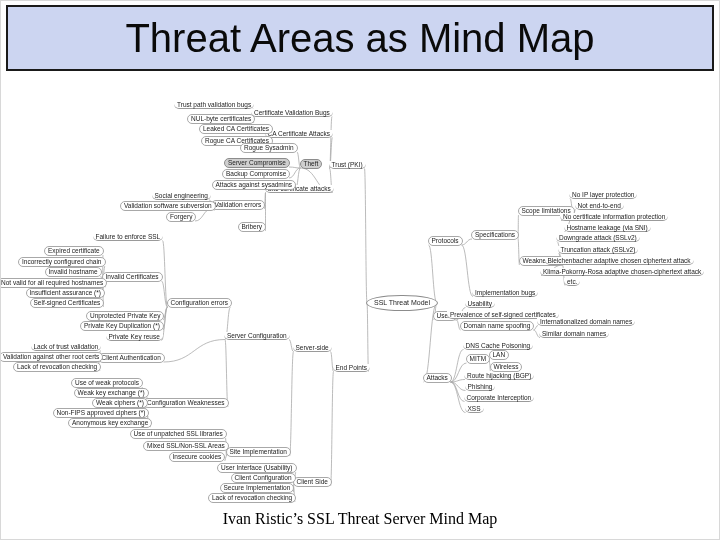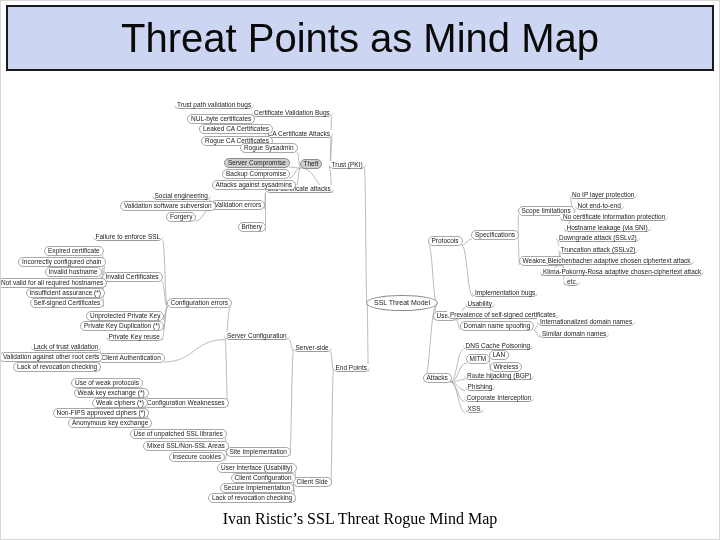--- a/index.html
+++ b/index.html
@@ -55,21 +55,21 @@
     color: #000;
     z-index: 5;
   }
 </style>
 </head>
 <body>
 
 <div id="slide">
 
   <div class="titlebar">
-    <span>Threat Points as Mind Map</span>
+    <span>Threat Areas as Mind Map</span>
   </div>
 
   <div id="map">
     <svg id="edges" width="720" height="540" viewBox="0 0 720 540">
         <path d="M366,302 C364.75,302 364.75,167.5 363.5,167.5" fill="none" stroke="#aaaaaa" stroke-width="0.8"></path>
         <path d="M436,302 C431.75,302 431.75,244 427.5,244" fill="none" stroke="#aaaaaa" stroke-width="0.8"></path>
         <path d="M436,302 C434.25,302 434.25,319 432.5,319" fill="none" stroke="#aaaaaa" stroke-width="0.8"></path>
         <path d="M436,302 C429.25,302 429.25,381 422.5,381" fill="none" stroke="#aaaaaa" stroke-width="0.8"></path>
         <path d="M366,302 C366.75,302 366.75,370.5 367.5,370.5" fill="none" stroke="#aaaaaa" stroke-width="0.8"></path>
         <path d="M328.5,167.5 C329.75,167.5 329.75,115.5 331,115.5" fill="none" stroke="#aaaaaa" stroke-width="0.8"></path>
@@ -227,15 +227,15 @@
       <div class="node bubble" style="left: 128.5px; top: 428px;">Use of unpatched SSL libraries</div>
       <div class="node bubble" style="left: 142px; top: 440px;">Mixed SSL/Non-SSL Areas</div>
       <div class="node bubble" style="left: 167.5px; top: 451px;">Insecure cookies</div>
       <div class="node bubble" style="left: 291.5px; top: 476px;">Client Side</div>
       <div class="node bubble" style="left: 216px; top: 462px;">User Interface (Usability)</div>
       <div class="node bubble" style="left: 229.5px; top: 472px;">Client Configuration</div>
       <div class="node bubble" style="left: 218.5px; top: 482px;">Secure Implementation</div>
       <div class="node bubble" style="left: 207px; top: 492px;">Lack of revocation checking</div>
     </div>
 
-  <div class="caption">Ivan Ristic’s SSL Threat Rogue Mind Map</div>
+  <div class="caption">Ivan Ristic’s SSL Threat Server Mind Map</div>
 
 </div>
 
 </body></html>

